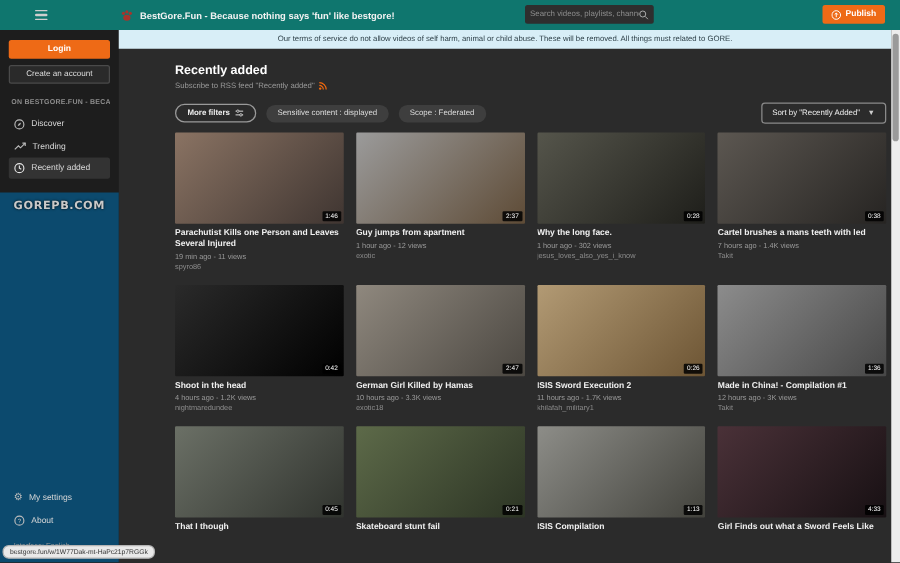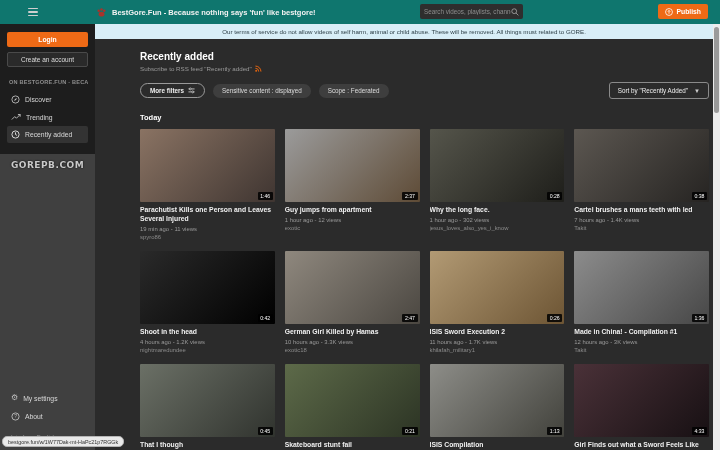--- a/index.html
+++ b/index.html
@@ -23,21 +23,21 @@
   
   aside { width:95px; flex:0 0 95px; background:#1d1d1d; display:flex; flex-direction:column; font-size:6.8px; }
   .side-top { padding:8px 7px 0 7px; }
   .btn-login { display:block; width:100%; background:#ee6a16; color:#fff; border:0; border-radius:2px; font-size:6.8px; font-weight:bold; padding:4px 0; cursor:pointer; font-family:inherit; }
   .btn-create { display:block; width:100%; background:#2a2a2a; color:#ddd; border:1px solid #4a4a4a; border-radius:2px; font-size:6.5px; padding:3px 0; margin-top:5px; cursor:pointer; font-family:inherit; }
   .side-section { color:#8d8d8d; font-size:5.6px; font-weight:bold; letter-spacing:.2px; margin:12px 0 6px 2px; white-space:nowrap; overflow:hidden; }
   .side-item { display:flex; align-items:center; gap:5px; color:#d8d8d8; padding:4px 4px; border-radius:2px; cursor:pointer; margin:1px 0; }
   .side-item.active { background:#333; }
   .side-item svg, .side-item .uic { flex:0 0 auto; }
   .uic { font-size:8px; color:#bdbdbd; line-height:1; }
-  .side-black { flex:1; background:#404040; margin-top:10px; display:flex; flex-direction:column; padding:6px 7px 10px 7px; }
+  .side-black { flex:1; background:#0c4a6e; margin-top:10px; display:flex; flex-direction:column; padding:6px 7px 10px 7px; }
   .ad-banner { color:#c9c9c9; font-weight:bold; font-size:9px; letter-spacing:.5px; text-align:center; font-family:"DejaVu Sans", sans-serif; text-shadow:0 0 2px #000; cursor:pointer; }
   .side-spacer { flex:1; }
   .interface-lbl { color:#9a9a9a; font-size:5.8px; margin:8px 0 0 4px; cursor:pointer; }
 
   
   main { flex:1; min-width:0; display:flex; flex-direction:column; padding-right:7px; }
   .notice { background:#d8eef7; color:#2c3e46; font-size:6.2px; text-align:center; padding:4px 0; }
   .main-inner { padding:12px 4px 0 45px; }
   .page-title { font-size:10px; font-weight:bold; color:#fff; }
   .subtitle { font-size:6.2px; color:#9a9a9a; margin-top:3px; display:flex; align-items:center; gap:3px; cursor:pointer; }
@@ -168,21 +168,20 @@
             </svg>
           </button>
           <button class="chip">Sensitive content : displayed</button>
           <button class="chip">Scope : Federated</button>
           <button class="sort-btn">
             <span>Sort by "Recently Added"</span>
             <span class="caret">▼</span>
           </button>
         </div>
 
-        <div class="group-label">Today</div>
         <div class="video-grid">
             <div class="card">
     <div class="thumb" style="background: linear-gradient(135deg, rgb(138, 115, 99) 0%, rgb(63, 53, 49) 100%);">
       <span class="duration">1:46</span>
     </div>
     <div class="vtitle">Parachutist Kills one Person and Leaves Several Injured</div>
     <div class="vmeta">19 min ago - 11 views</div>
     <div class="vchannel">spyro86</div>
   </div>
             <div class="card">

